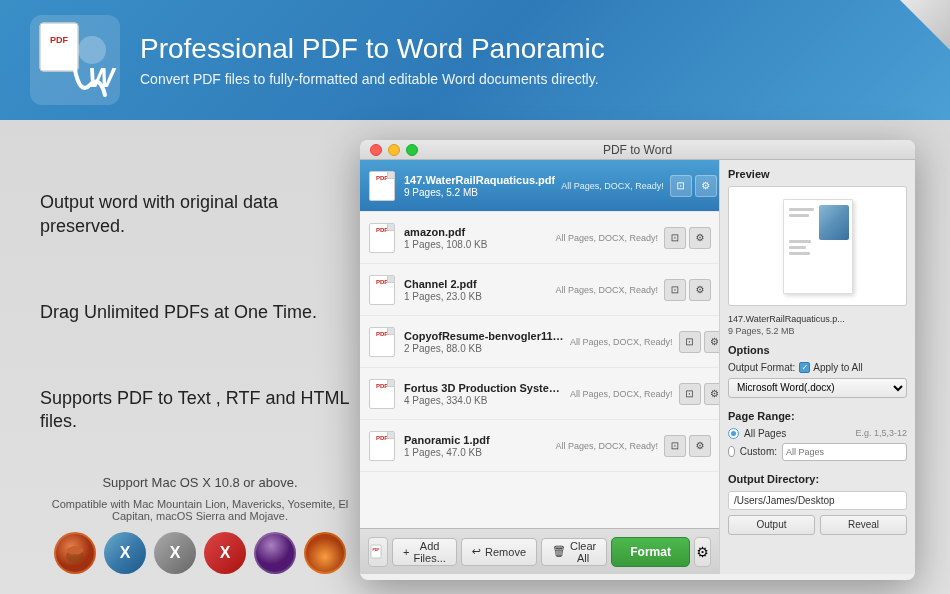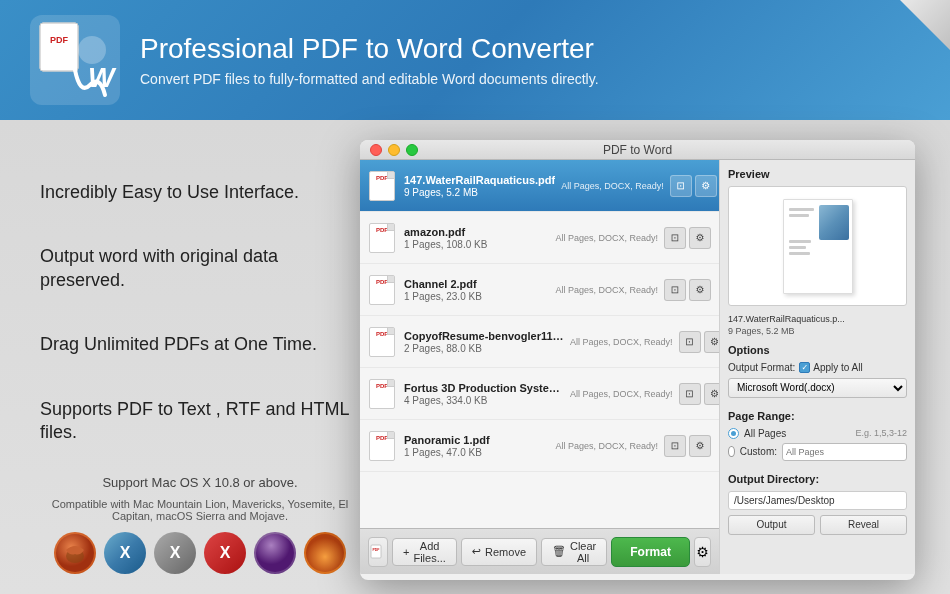--- a/index.html
+++ b/index.html
@@ -529,31 +529,30 @@
     <rect x="10" y="8" width="38" height="48" rx="3" fill="white" stroke="#ddd" stroke-width="1"></rect>
     <rect x="10" y="8" width="38" height="48" rx="3" fill="none" stroke="#ccc" stroke-width="1"></rect>
     <text x="29" y="28" text-anchor="middle" font-size="9" font-weight="bold" fill="#cc2222">PDF</text>
 
     <path d="M30 45 L75 20 L80 70 L55 50 L75 75 L30 75 Z" fill="none"></path>
     <path d="M45 55 Q50 80 60 70 Q70 60 75 80" fill="none" stroke="white" stroke-width="4" stroke-linecap="round"></path>
     <text x="58" y="72" font-size="28" font-weight="900" fill="white" font-style="italic">W</text>
     <circle cx="62" cy="35" r="14" fill="rgba(255,255,255,0.25)"></circle>
   </svg>
   <div class="header-text">
-    <h1>Professional PDF to Word Converter</h1>
+    <h1>Professional PDF to Word Panoramic</h1>
     <p>Convert PDF files to fully-formatted and editable Word documents directly.</p>
   </div>
   <div class="header-badge"></div>
 </div>
 
 <div class="main">
 
   <div class="left-panel">
     <div class="features">
-      <div class="feature-item">Incredibly Easy to Use Interface.</div>
       <div class="feature-item">Output word with original data preserved.</div>
       <div class="feature-item">Drag Unlimited PDFs at One Time.</div>
       <div class="feature-item">Supports PDF to Text , RTF and HTML files.</div>
     </div>
 
     <div class="bottom-info">
       <p class="support-text">Support Mac OS X 10.8 or above.</p>
       <p class="compat-text">Compatible with Mac Mountain Lion, Mavericks, Yosemite, El Capitan, macOS Sierra and Mojave.</p>
       <div class="os-icons">
 

